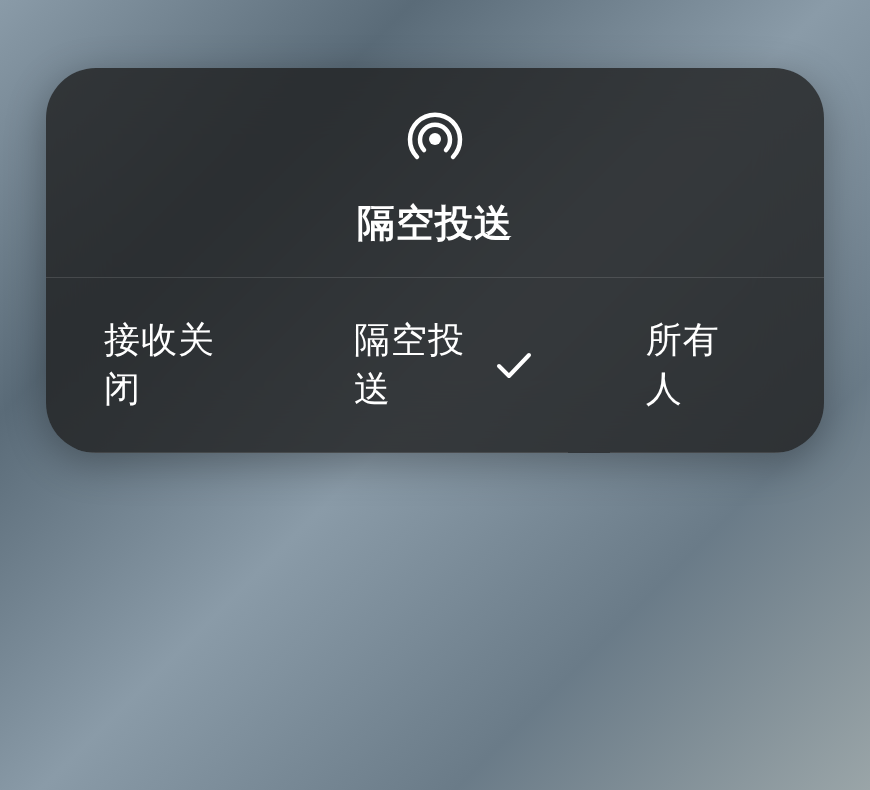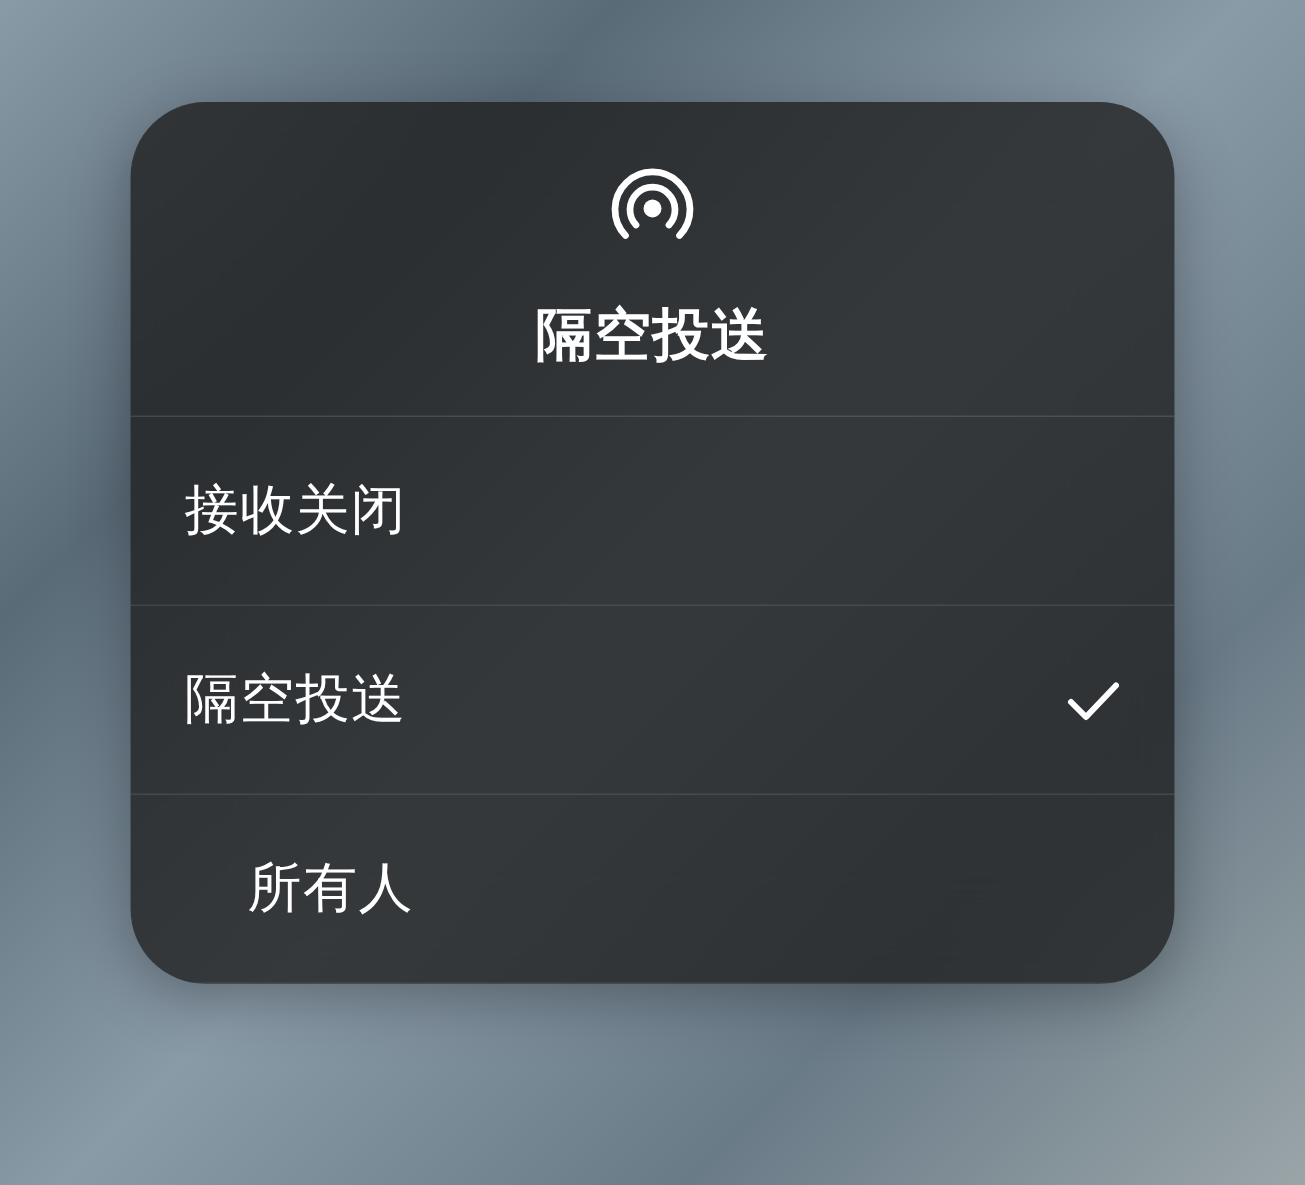--- a/index.html
+++ b/index.html
@@ -14,21 +14,21 @@
       background: linear-gradient(135deg, #8a9ba8 0%, #5a6b78 25%, #8a9ba8 50%, #6a7b88 75%, #9aa5a8 100%);
       display: flex;
       align-items: flex-start;
       justify-content: center;
       padding-top: 68px;
       font-family: -apple-system, "PingFang SC", "Helvetica Neue", Arial, sans-serif;
       overflow: hidden;
     }
     
     .panel {
-      width: 696px;
+      width: 778px;
       background: rgba(30, 30, 30, 0.78);
       backdrop-filter: blur(30px);
       border-radius: 50px;
       overflow: hidden;
       box-shadow: 0 10px 40px rgba(0,0,0,0.3);
     }
     
     .header {
       display: flex;
       flex-direction: column;
@@ -45,21 +45,22 @@
     
     .title {
       color: #ffffff;
       font-size: 38px;
       font-weight: 600;
       letter-spacing: 1px;
     }
     
     .options {
       display: flex;
-      flex-direction: column;
+      flex-direction: row;
+      padding-left: 22px;
     }
     
     .option {
       display: flex;
       align-items: center;
       justify-content: space-between;
       padding: 38px 36px;
       border-bottom: 1px solid rgba(255,255,255,0.10);
       cursor: pointer;
     }

